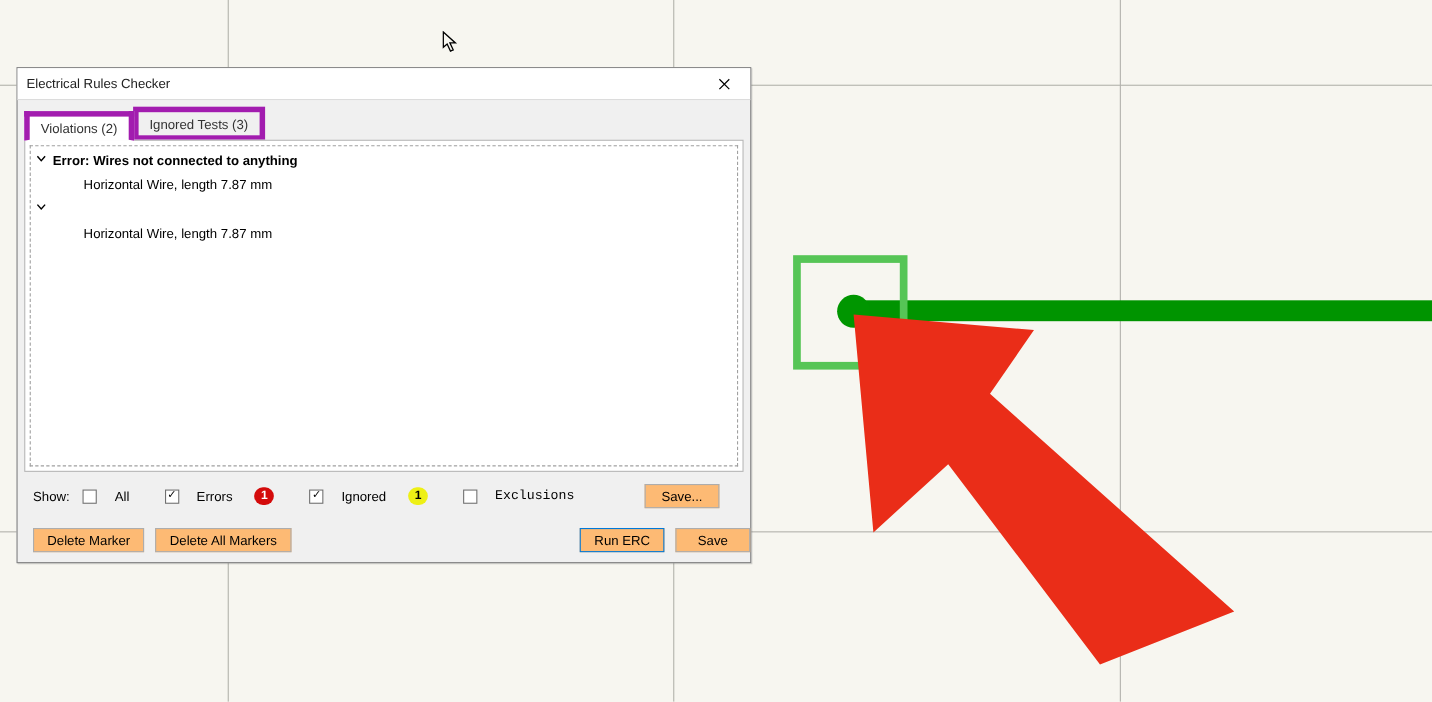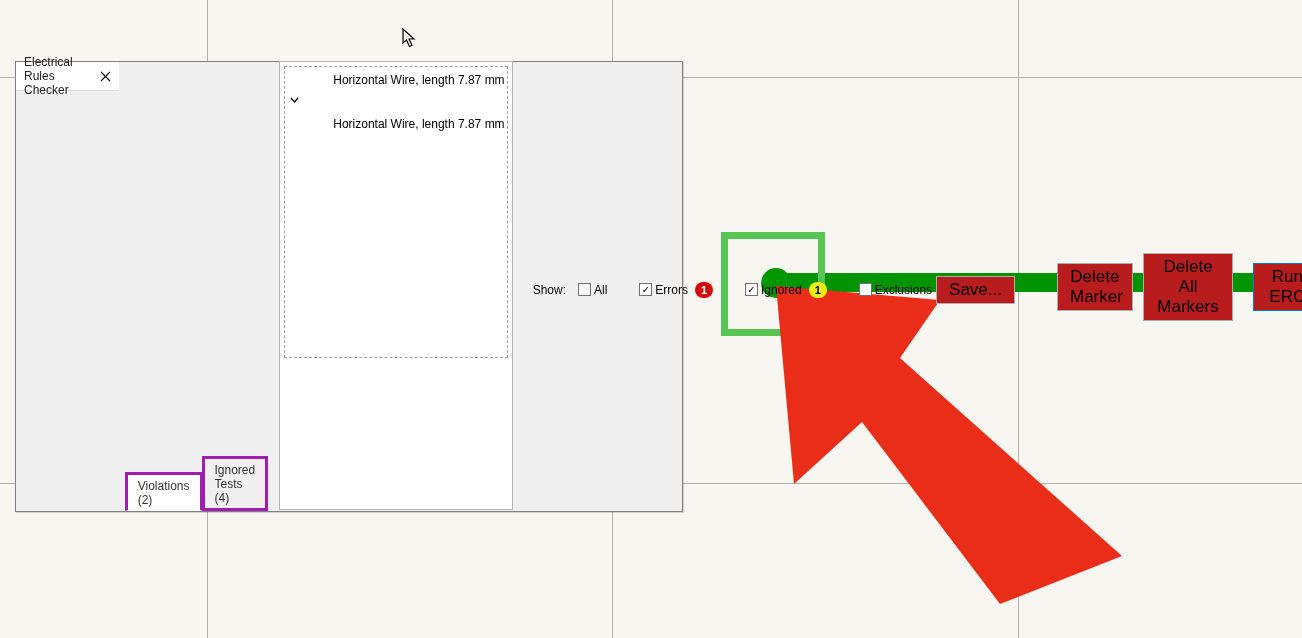--- a/index.html
+++ b/index.html
@@ -75,20 +75,21 @@
     .dialog {
       position: absolute;
       left: 15px;
       top: 61px;
       width: 668px;
       height: 451px;
       background: #f0f0f0;
       border: 1px solid #808080;
       box-shadow: 1px 1px 0 rgba(0,0,0,0.15);
       display: flex;
+      flex-direction: column;
       justify-content: space-between;
     }
     .titlebar {
       display: flex;
       align-items: center;
       justify-content: space-between;
       padding: 0 2px 0 8px;
       height: 29px;
       background: #ffffff;
       border-bottom: 1px solid #dcdcdc;
@@ -107,21 +108,21 @@
 
     
     .tabs {
       margin: 6px 6px 0 6px;
       display: flex;
       align-items: flex-end;
       position: relative;
     }
     .tab {
       padding: 4px 10px 3px;
-      border: 3px solid #a21caf;
+      border: 5px solid #a21caf;
       background: #f0f0f0;
       position: relative;
       margin-right: -1px;
       color: #333;
       font-size:12px;
     }
     .tab.active {
       background: #fff;
       border-bottom: 1px solid #fff;
       z-index: 2;
@@ -164,24 +165,24 @@
     .show-row {
       display: flex;
       align-items: center;
       padding: 10px 14px 4px;
       gap: 4px;
     }
     .show-label { margin-right: 8px; }
     .checkbox-wrap {
       display: inline-flex;
       align-items: center;
-      gap: 3px;
+      gap: 16px;
       margin-right: 28px;
     }
-    .checkbox-wrap.last { margin-right: 0; flex:1;}
+    .checkbox-wrap.last { margin-right: 0; flex:1;font-family:Liberation Mono, monospace;}
     .badge {
       display: inline-flex;
       align-items: center;
       justify-content: center;
       width: 18px;
       height: 16px;
       border-radius: 9px;
       color: #fff;
       font-size: 11px;
       font-weight: bold;
@@ -212,24 +213,24 @@
     
     .btn-row {
       display: flex;
       align-items: center;
       padding: 14px 0 14px 14px;
       gap: 10px;
     }
     .btn {
       padding: 3px 12px;
       border: 1px solid #adadad;
-      background: #b91c1c;
+      background: #fdba74;
       min-width: 68px;
       text-align: center;
-      font-size:17px;
+      font-size:12px;
     }
     .btn.primary { border-color: #0078d7; }
     .spacer { flex: 1; }
   </style>
 </head>
 <body>
 
 <div class="canvas">
   <div class="gridline-v" style="left:207px"></div>
   <div class="gridline-v" style="left:612px"></div>
@@ -255,25 +256,33 @@
     <span class="titlebar-title">Electrical Rules Checker</span>
     <div class="titlebar-close">
       <svg width="11" height="11" viewBox="0 0 11 11">
           <path d="M1 1 L10 10 M10 1 L1 10" stroke="#000" stroke-width="1.1"></path>
         </svg>
     </div>
   </div>
 
   <div class="tabs">
     <div class="tab active">Violations (2)</div>
-    <div class="tab">Ignored Tests (4)</div>
+    <div class="tab">Ignored Tests (3)</div>
   </div>
 
   <div class="tab-panel">
     <div class="violations-list">
+      <div class="group-row">
+        <span class="chev">
+          <svg width="11" height="11" viewBox="0 0 11 11">
+              <path d="M2 3 L5.5 7 L9 3" fill="none" stroke="#000" stroke-width="1.3"></path>
+            </svg>
+        </span>
+        <span class="group-title">Error: Wires not connected to anything</span>
+      </div>
       <div class="item-row">
         <span>Horizontal Wire, length 7.87 mm</span>
       </div>
 
       <div class="group-row">
         <span class="chev">
           <svg width="11" height="11" viewBox="0 0 11 11">
               <path d="M2 3 L5.5 7 L9 3" fill="none" stroke="#000" stroke-width="1.3"></path>
             </svg>
         </span>

